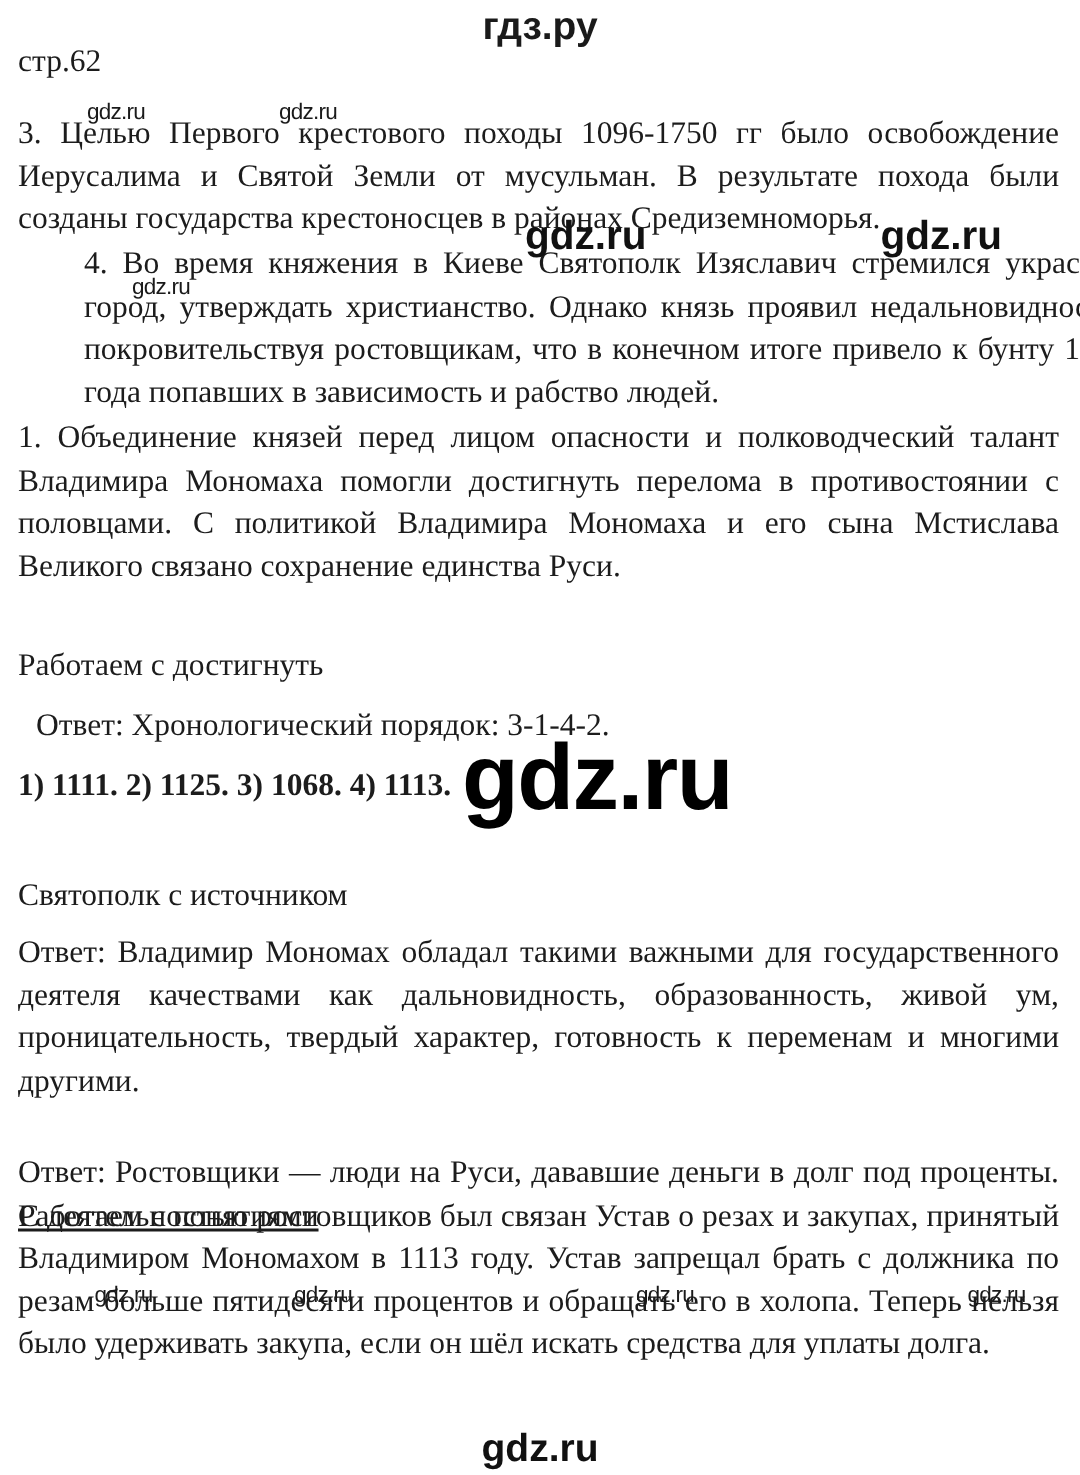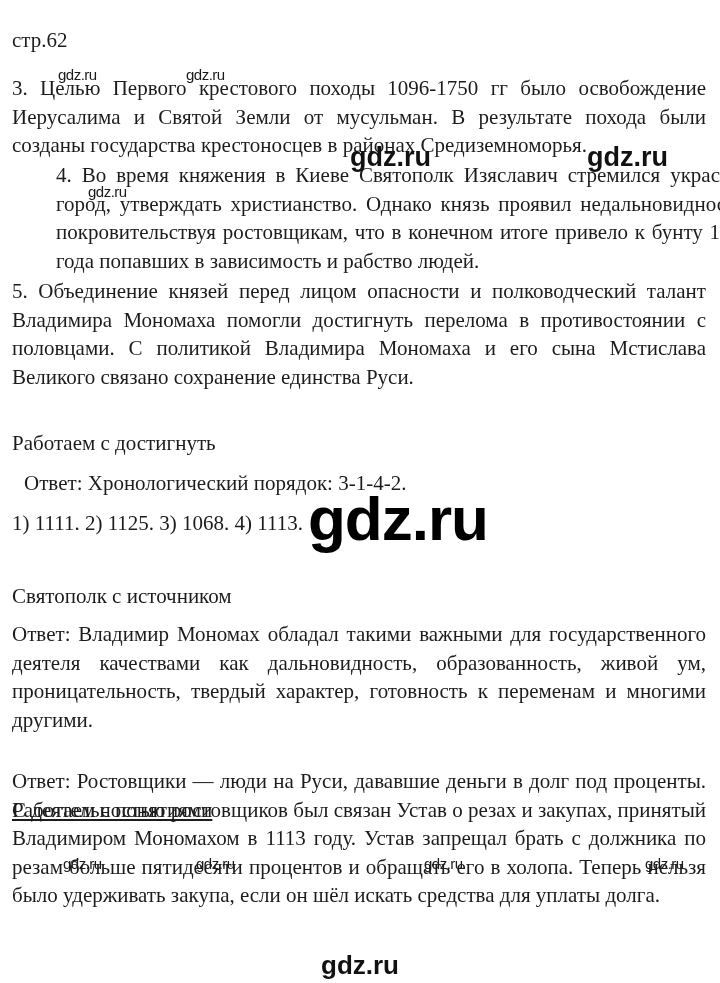--- a/index.html
+++ b/index.html
@@ -32,31 +32,32 @@
       position: absolute; left: 0; width: 720px; top: 950px; text-align: center;
       font-family: "Liberation Sans", "DejaVu Sans", sans-serif; font-weight: bold;
       font-size: 26px; line-height: 30px; color: #111;
     }
   </style>
 </head>
 <body>
 
 <div class="page">
 
+  <div class="site-header">гдз.ру</div>
 
   <div class="content">
     <div class="p" style="top:26px;">стр.62</div>
 
     <p class="p" style="top:74px;">3. Целью Первого крестового походы 1096-1750 гг было освобождение Иерусалима и Святой Земли от мусульман. В результате похода были созданы государства крестоносцев в районах Средиземноморья.</p>
     <p class="p" style="top:161px;margin-left:44px;">4. Во время княжения в Киеве Святополк Изяславич стремился украсить город, утверждать христианство. Однако князь проявил недальновидность, покровительствуя ростовщикам, что в конечном итоге привело к бунту 1113 года попавших в зависимость и рабство людей.</p>
-    <p class="p" style="top:277px;">5. Объединение князей перед лицом опасности и полководческий талант Владимира Мономаха помогли достигнуть перелома в противостоянии с половцами. С политикой Владимира Мономаха и его сына Мстислава Великого связано сохранение единства Руси.</p>
+    <p class="p" style="top:277px;">1. Объединение князей перед лицом опасности и полководческий талант Владимира Мономаха помогли достигнуть перелома в противостоянии с половцами. С политикой Владимира Мономаха и его сына Мстислава Великого связано сохранение единства Руси.</p>
 
     <div class="p" style="top:429px;">Работаем с достигнуть</div>
     <div class="p" style="top:469px;margin-left:12px;">Ответ: Хронологический порядок: 3-1-4-2.</div>
-    <div class="p" style="top:509px;">1) 1111. 2) 1125. 3) 1068. 4) 1113.</div>
+    <div class="p" style="top:509px;font-weight:bold;">1) 1111. 2) 1125. 3) 1068. 4) 1113.</div>
 
     <div class="p" style="top:582px;">Святополк с источником</div>
     <p class="p" style="top:620px;">Ответ: Владимир Мономах обладал такими важными для государственного деятеля качествами как дальновидность, образованность, живой ум, проницательность, твердый характер, готовность к переменам и многими другими.</p>
 
     <div class="p" style="top:796px;text-decoration:underline;">Работаем с понятиями</div>
     <p class="p" style="top:767px;">Ответ: Ростовщики — люди на Руси, дававшие деньги в долг под проценты. С деятельностью ростовщиков был связан Устав о резах и закупах, принятый Владимиром Мономахом в 1113 году. Устав запрещал брать с должника по резам больше пятидесяти процентов и обращать его в холопа. Теперь нельзя было удерживать закупа, если он шёл искать средства для уплаты долга.</p>
   </div>
 
   <div class="wm-small" style="left:58px; top:67px;">gdz.ru</div>
   <div class="wm-small" style="left:186px; top:67px;">gdz.ru</div>

